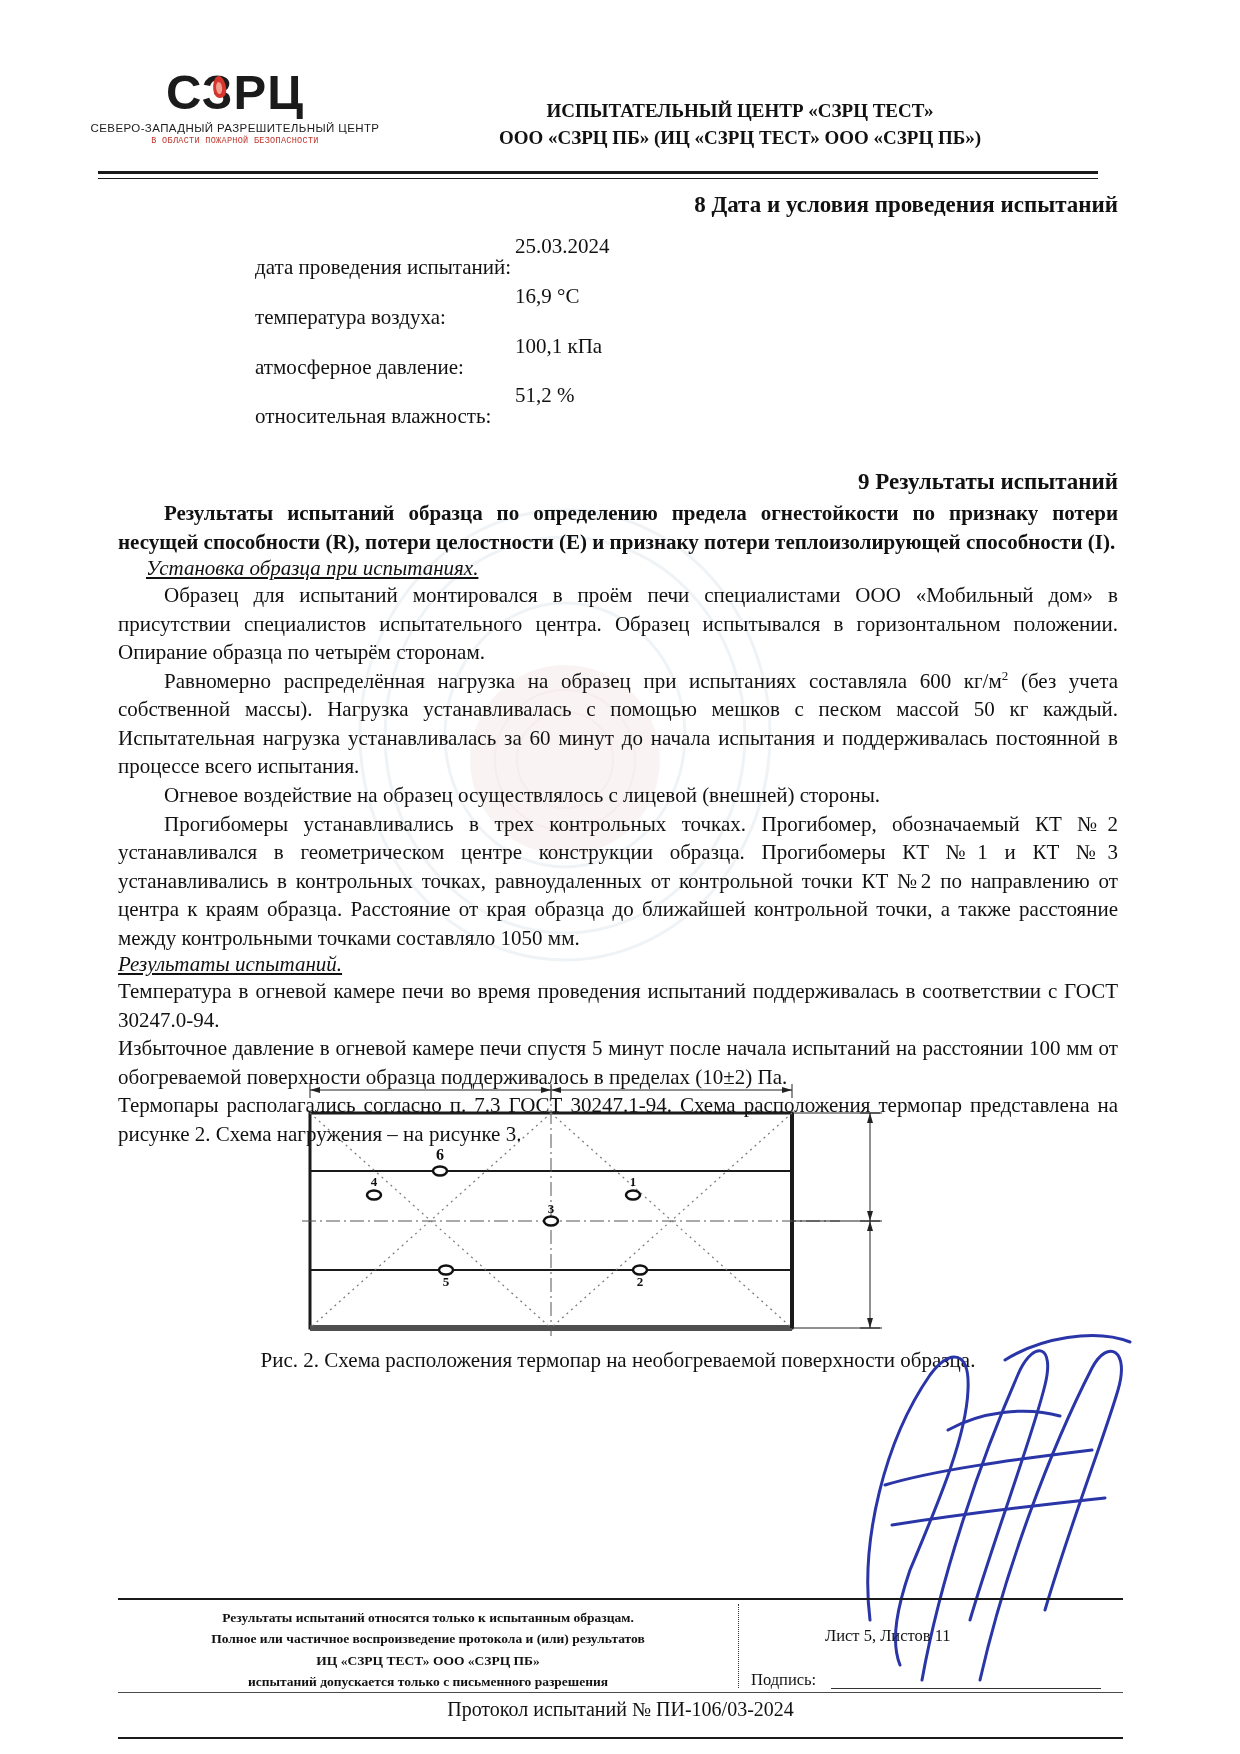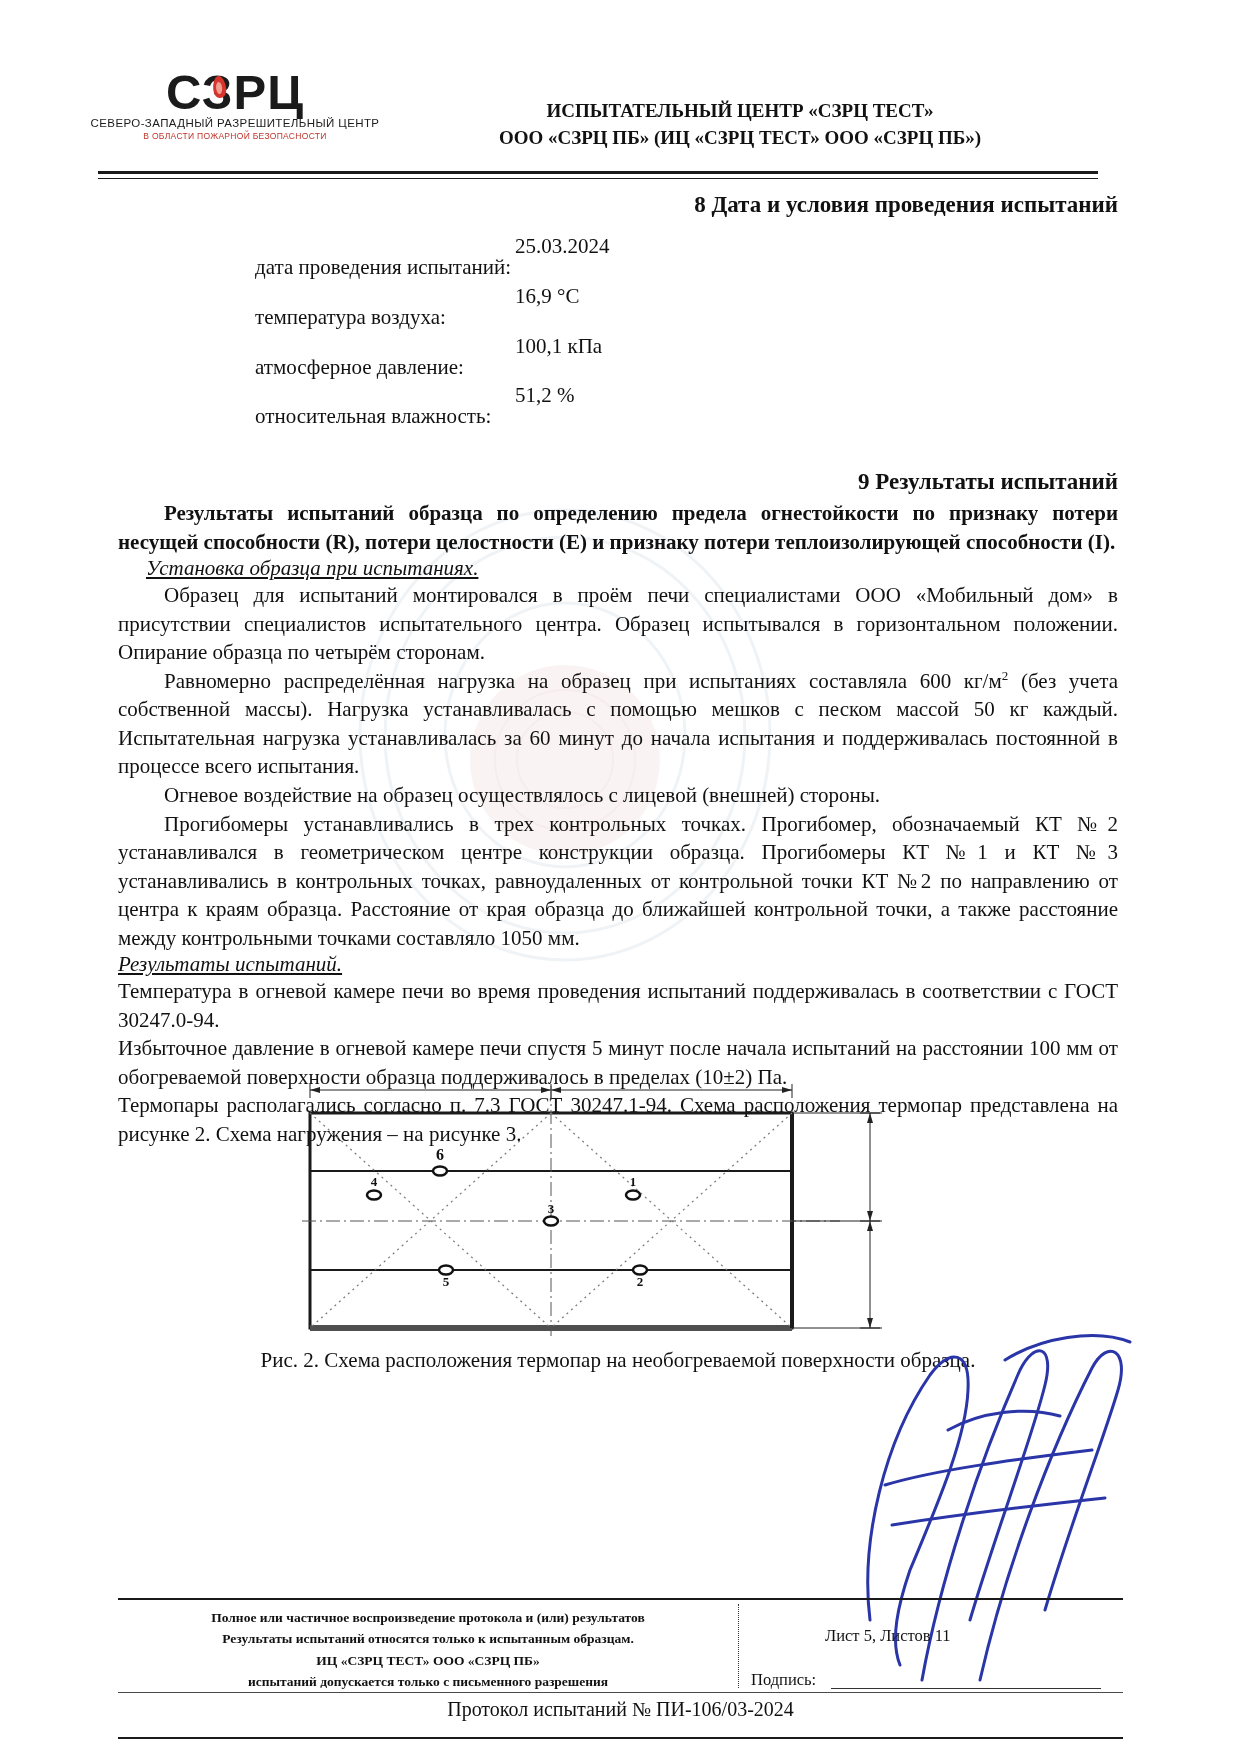--- a/index.html
+++ b/index.html
@@ -69,24 +69,25 @@
     left: 3px; top: 6px;
     width: 6px; height: 12px;
     background: #f0a090;
     border-radius: 50%;
   }
   .logo-line1 {
     font-family: "Liberation Sans", sans-serif;
     font-size: 11.5px;
     letter-spacing: 0.4px;
     color: #1b1b1b;
+    margin-top: 5px;
     white-space: nowrap;
   }
   .logo-line2 {
-    font-family: Liberation Sans, sans-serif;
+    font-family: Liberation Mono, monospace;
     font-size: 8.5px;
     letter-spacing: 0.3px;
     color: #c0352c;
     margin-top: 2px;
     white-space: nowrap;
   }
   .header-titles {
     position: absolute;
     left: 430px;
     top: 98px;
@@ -416,22 +417,22 @@
       <path d="M62 205 C 120 196, 200 186, 275 178"></path>
       <path d="M175 40 C 210 18, 265 8, 300 22"></path>
       <path d="M118 110 C 150 92, 195 86, 230 96"></path>
     </g>
   </svg>
 
   <div class="footer">
     <div class="footer-rule-thick"></div>
     <div class="footer-main">
       <div class="footer-left">
+        <div>Результаты испытаний относятся только к испытанным образцам.</div>
         <div>Полное или частичное воспроизведение протокола и (или) результатов</div>
-        <div>Результаты испытаний относятся только к испытанным образцам.</div>
         <div>ИЦ «СЗРЦ ТЕСТ» ООО «СЗРЦ ПБ»</div>
         <div>испытаний допускается только с письменного разрешения</div>
       </div>
       <div class="footer-div"></div>
       <div class="footer-right">
         <div class="sheet-label">Лист 5, Листов 11</div>
         <div class="sign-label">Подпись:</div>
         <div class="sign-line"></div>
       </div>
     </div>

